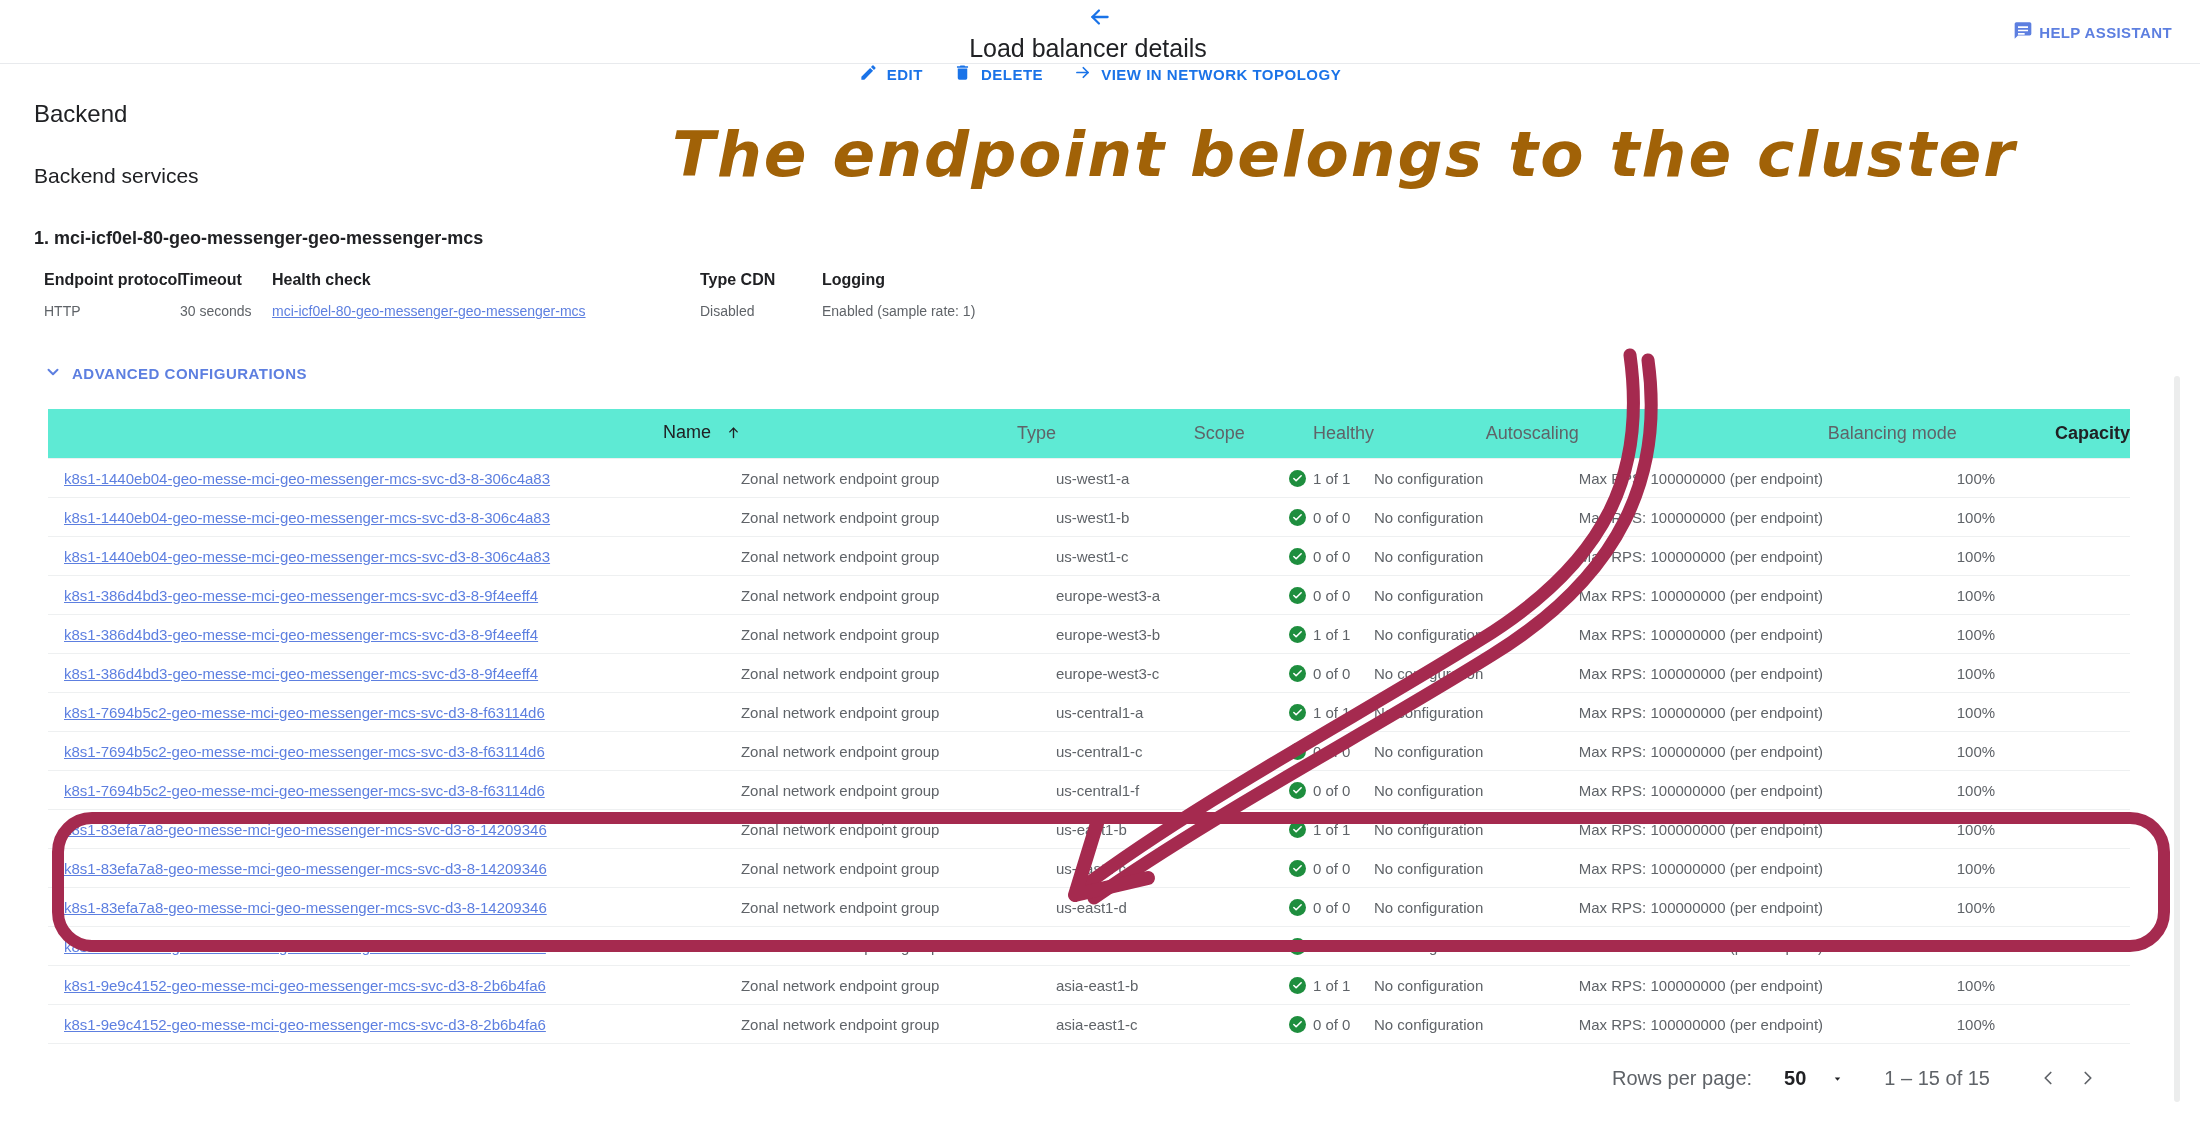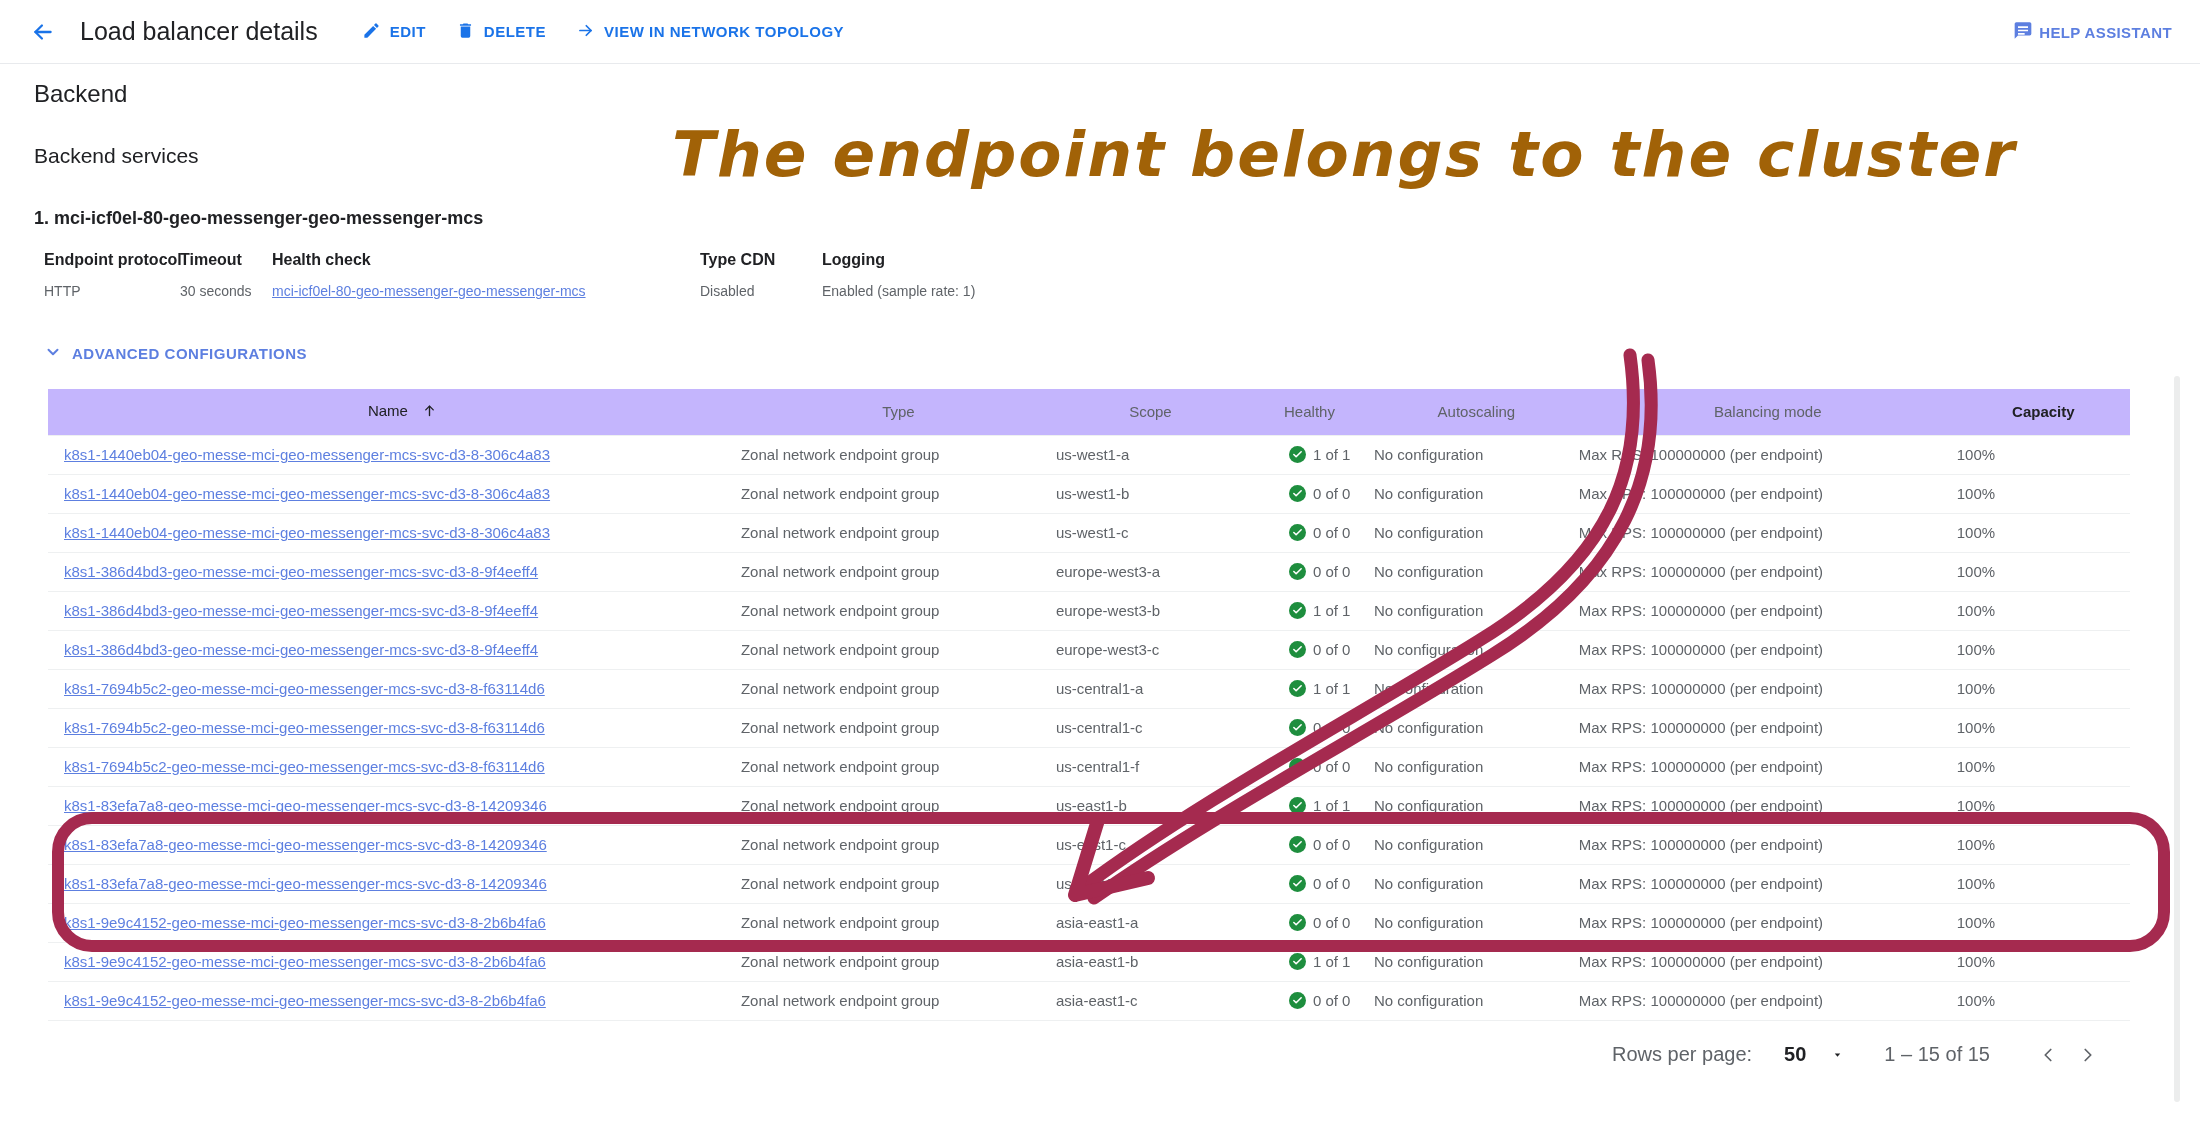--- a/index.html
+++ b/index.html
@@ -16,20 +16,21 @@
 
   
   .appbar {
     height: 64px;
     border-bottom: 1px solid #e8eaed;
     display: flex;
     align-items: center;
     padding: 0 26px;
     background: #fff;
     position: relative;
+    flex-direction: column;
   }
   .back-arrow {
     width: 34px; height: 34px;
     display: flex; align-items: center; justify-content: center;
     color: #1a73e8;
     cursor: pointer;
     flex: 0 0 auto;
   }
   .appbar-title {
     font-size: 25px;
@@ -59,21 +60,21 @@
     font-weight: bold;
     letter-spacing: .4px;
     cursor: pointer;
   }
 
   
   .content { padding: 0 34px; position: relative; }
   .h-backend {
     font-size: 24px;
     color: #202124;
-    margin: 16px 0 0 0;
+    margin: 36px 0 0 0;
     font-weight: normal;
   }
   .h-backend-services {
     font-size: 21px;
     color: #202124;
     margin: 36px 0 0 0;
     font-weight: normal;
   }
   .svc-title {
     font-size: 18px;
@@ -113,23 +114,23 @@
 
   
   .table-wrap {
     margin-top: 24px;
     margin-left: 14px;
     margin-right: 36px;
     position: relative;
   }
   table { border-collapse: collapse; width: 100%; table-layout: fixed; }
   thead th {
-    background: #c4b5fd;
-    text-align: center;
-    font-size: 15px;
+    background: #5eead4;
+    text-align: right;
+    font-size: 18px;
     font-weight: normal;
     color: #5f6368;
     padding: 13px 0 13px 0;
     height: 46px;
     vertical-align: middle;
     white-space: nowrap;
   }
   thead th.sorted { color: #202124; }
   thead th.capacity { color: #202124; font-weight: bold; }
   thead th:first-child { padding-left: 16px; }

